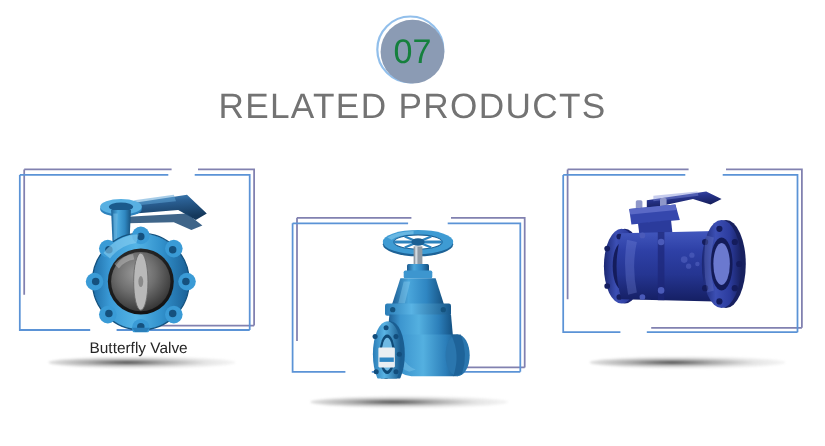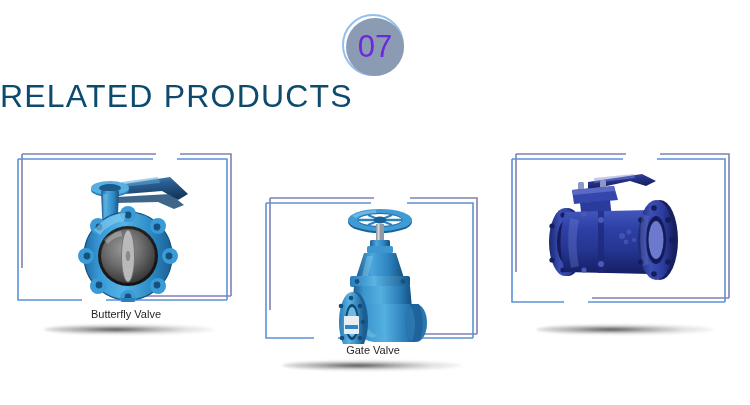--- a/index.html
+++ b/index.html
@@ -57,53 +57,53 @@
     left: 4px;
     top: 4px;
     width: 58px;
     height: 58px;
     line-height: 58px;
     text-align: center;
     font-family: "Liberation Sans", sans-serif;
     font-size: 31px;
     font-weight: 400;
     letter-spacing: 0px;
-    color: #6d28d9;
+    color: #15803d;
   }
 
   #page-title {
     position: absolute;
     left: 0;
     top: 78px;
     width: 750px;
-    text-align: left;
+    text-align: center;
     font-family: "Liberation Sans", sans-serif;
     font-size: 32px;
     font-weight: 300;
     letter-spacing: 1.2px;
-    color: #0c4a6e;
+    color: #737373;
     white-space: nowrap;
   }
 
   
   .product-card {
     position: absolute;
   }
 
   .frame {
     position: absolute;
     left: 0;
     top: 0;
   }
 
   .label {
     position: absolute;
     text-align: center;
     font-family: "Liberation Sans", sans-serif;
-    font-size: 11px;
+    font-size: 14px;
     font-weight: 400;
     color: #262626;
     white-space: nowrap;
   }
 
   .label-shadow {
     position: absolute;
     height: 11px;
     border-radius: 50%;
     background: radial-gradient(ellipse at 42% 50%,
@@ -325,21 +325,20 @@
         <circle cx="17" cy="102" r="2.3"></circle>
       </g>
 
       <rect x="20" y="112" width="15" height="18" rx="1" fill="#e9eef2"></rect>
       <rect x="21" y="121" width="13" height="4" fill="#2f86c2"></rect>
 
       <path d="M86,100 Q95,118 88,138 L96,136 Q102,118 95,100 Z" fill="#1c5f93" opacity=".8"></path>
     </svg>
   </div>
 
-  <div class="label" style="left:0; top:152px; width:222px;">Gate Valve</div>
 
   <div class="label-shadow" style="left:20px; top:168px; width:180px;"></div>
 </div>
 
 <div class="product-card" style="left:508px; top:148px; width:228px; height:188px;">
 
   <svg class="frame" width="228" height="170" viewBox="0 0 228 170">
     <g stroke="#8181b0" stroke-width="1.6" fill="none" stroke-linecap="butt">
       <path d="M8,6 L118,6"></path>
       <path d="M152,6 L221,6 L221,150"></path>

